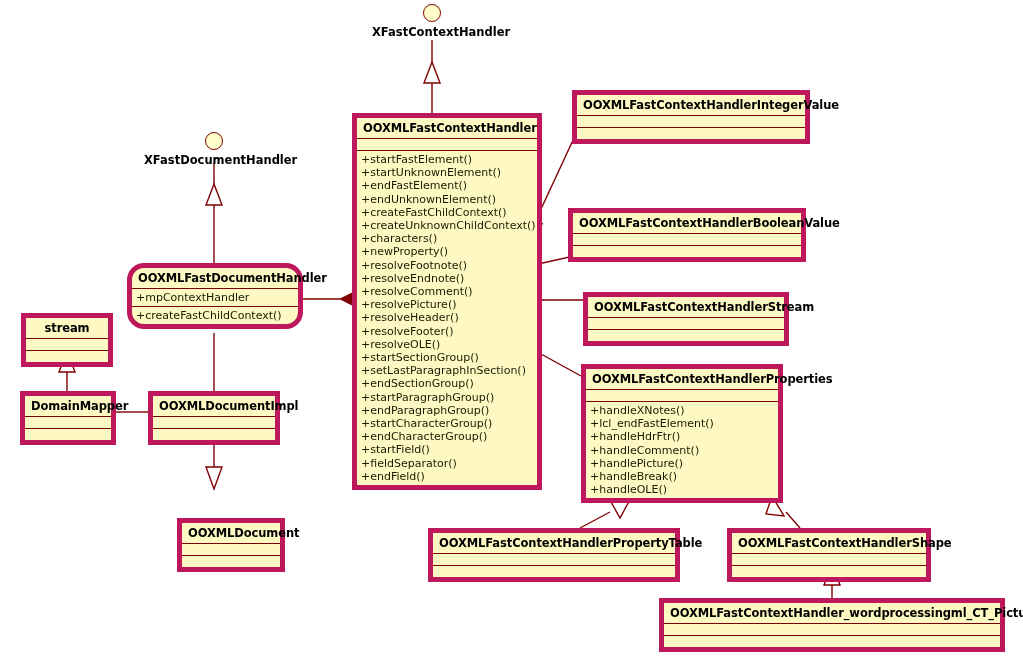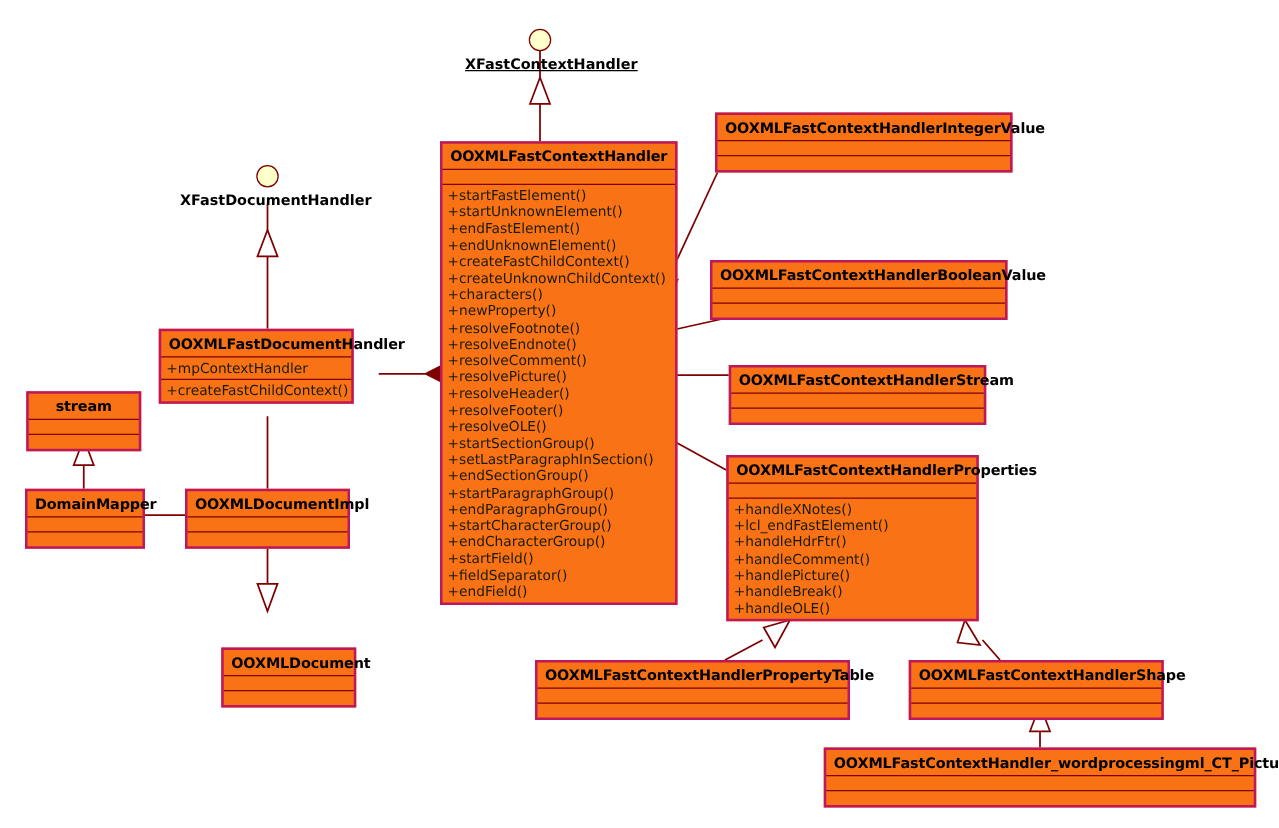--- a/index.html
+++ b/index.html
@@ -20,22 +20,22 @@
     position: absolute;
     left: 0;
     top: 0;
     width: 1023px;
     height: 662px;
     pointer-events: none;
   }
   .uml-class {
     position: absolute;
     box-sizing: border-box;
-    background: #f97316;
-    border: 2px solid #be185d;
+    background: #fef9c3;
+    border: 5px solid #be185d;
     z-index: 5;
   }
   .uml-name {
     box-sizing: border-box;
     text-align: center;
     font-weight: bold;
     font-size: 11.5px;
     color: #000000;
     padding: 3px 6px 3px 6px;
     white-space: nowrap;
@@ -132,21 +132,21 @@
 
       <line x1="800" y1="528" x2="786" y2="512"></line>
       <polygon points="772,496 766,514 784,516" fill="#ffffff" stroke="#7f0000" stroke-width="1.4"></polygon>
 
       <line x1="832" y1="598" x2="832" y2="585"></line>
       <polygon points="832,564 824,585 840,585" fill="#ffffff" stroke="#7f0000" stroke-width="1.4"></polygon>
       <line x1="832" y1="564" x2="832" y2="563"></line>
     </g>
   </svg>
 
-  <div class="iface" style="left:372px; top:23px; width:120px;text-decoration:underline;">
+  <div class="iface" style="left:372px; top:4px; width:120px;">
     <div class="ball"></div>
     <div class="iface-label">XFastContextHandler</div>
   </div>
 
   <div class="iface" style="left:144px; top:132px; width:140px;">
     <div class="ball"></div>
     <div class="iface-label">XFastDocumentHandler</div>
   </div>
 
   <div class="uml-class" style="left:352px; top:113px; width:190px;">
@@ -176,21 +176,21 @@
       <span class="mem">+startParagraphGroup()</span>
       <span class="mem">+endParagraphGroup()</span>
       <span class="mem">+startCharacterGroup()</span>
       <span class="mem">+endCharacterGroup()</span>
       <span class="mem">+startField()</span>
       <span class="mem">+fieldSeparator()</span>
       <span class="mem">+endField()</span>
     </div>
   </div>
 
-  <div class="uml-class" style="left:127px; top:263px; width:156px;">
+  <div class="uml-class" style="left:127px; top:263px; width:176px;border-radius:17px;">
     <div class="uml-name">OOXMLFastDocumentHandler</div>
     <div class="uml-sep"></div>
     <div class="uml-compartment">
       <span class="mem">+mpContextHandler</span>
     </div>
     <div class="uml-sep"></div>
     <div class="uml-compartment">
       <span class="mem">+createFastChildContext()</span>
     </div>
   </div>

